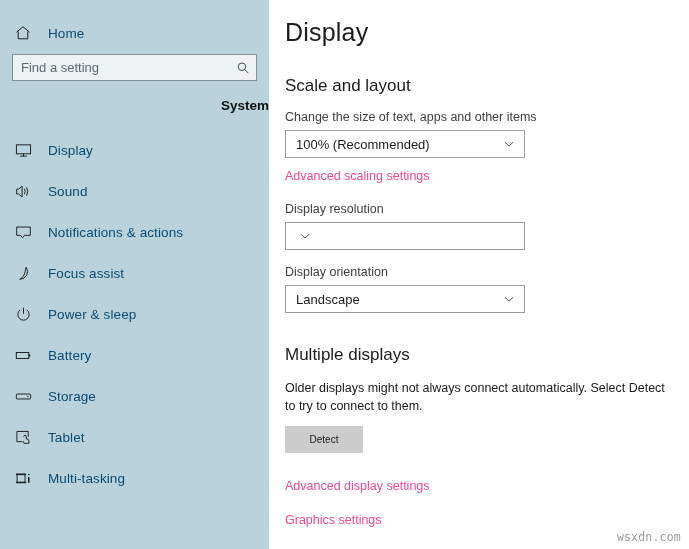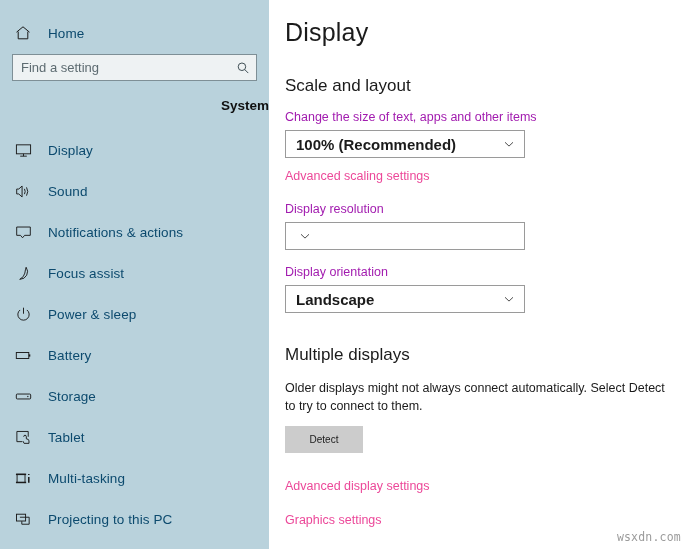--- a/index.html
+++ b/index.html
@@ -120,41 +120,40 @@
 
   .group-head {
     font-size: 17px;
     color: #1b1b1b;
     font-weight: normal;
     margin-bottom: 14px;
   }
 
   .field-label {
     font-size: 12.5px;
-    color: #a21caf;
+    color: #404040;
     margin-bottom: 6px;
   }
 
   .combo {
     width: 240px;
     height: 28px;
     border: 1px solid #9a9a9a;
     background: #ffffff;
     display: flex;
     align-items: center;
     padding: 0 6px 0 10px;
     cursor: default;
   }
   .combo-value {
     flex: 1;
-    font-size: 15px;
+    font-size: 13px;
     color: #1b1b1b;
     white-space: nowrap;
     overflow: hidden;
-    font-weight: bold;
   }
   .combo-chevron {
     width: 18px;
     height: 18px;
     display: flex;
     align-items: center;
     justify-content: center;
     color: #4d4d4d;
   }
 
@@ -322,29 +321,20 @@
             <rect x="2.2" y="4.6" width="8.4" height="8.6"></rect>
             <path d="M1 4.6 H11.8" stroke-width="1.6"></path>
             <path d="M1 13.2 H11.8" stroke-width="1.6"></path>
             <path d="M14.6 4.2 V5.4" stroke-width="1.6"></path>
             <path d="M14.6 7.4 V13.4" stroke-width="1.6"></path>
           </svg>
         </span>
         <span class="nav-label">Multi-tasking</span>
       </div>
 
-      <div class="nav-row">
-        <span class="nav-icon">
-          <svg width="17" height="17" viewBox="0 0 18 18" fill="none" stroke="currentColor" stroke-width="1">
-            <rect x="1.6" y="3.4" width="9.6" height="7.2"></rect>
-            <path d="M5.2 6.6 H15 V14 H7.2 V10.8"></path>
-          </svg>
-        </span>
-        <span class="nav-label">Projecting to this PC</span>
-      </div>
 
     </div>
   </div>
 
   <div id="content">
 
     <div id="page-title">Display</div>
 
     <div class="group-head">Scale and layout</div>
 

